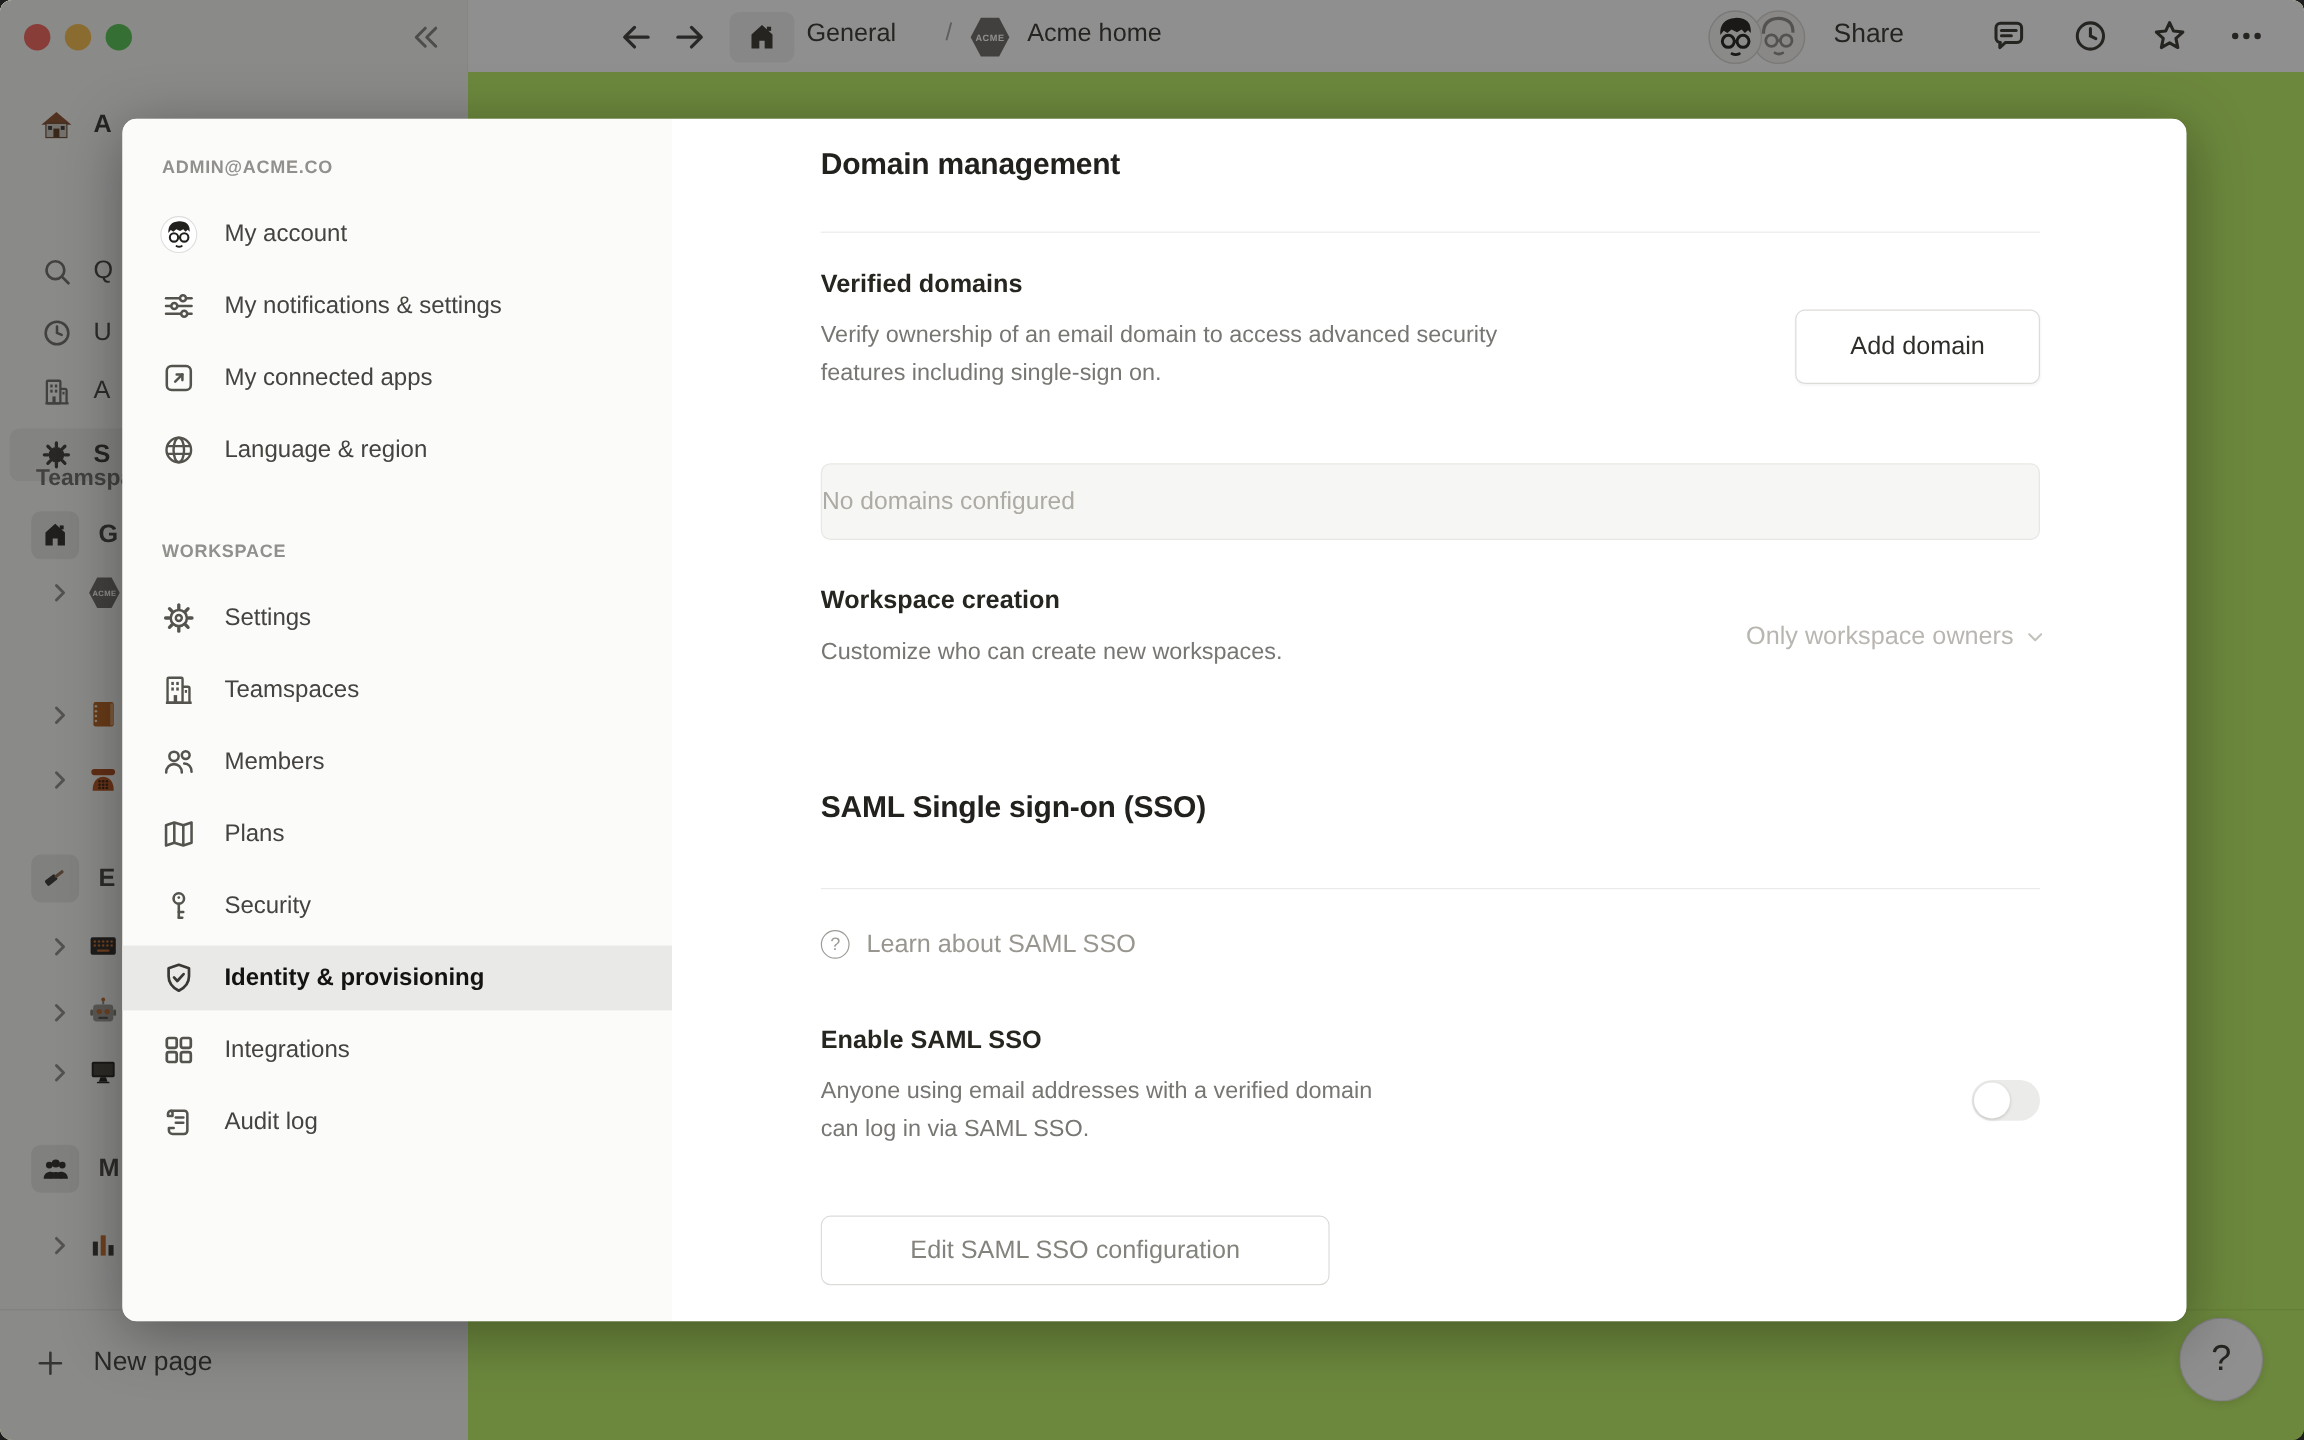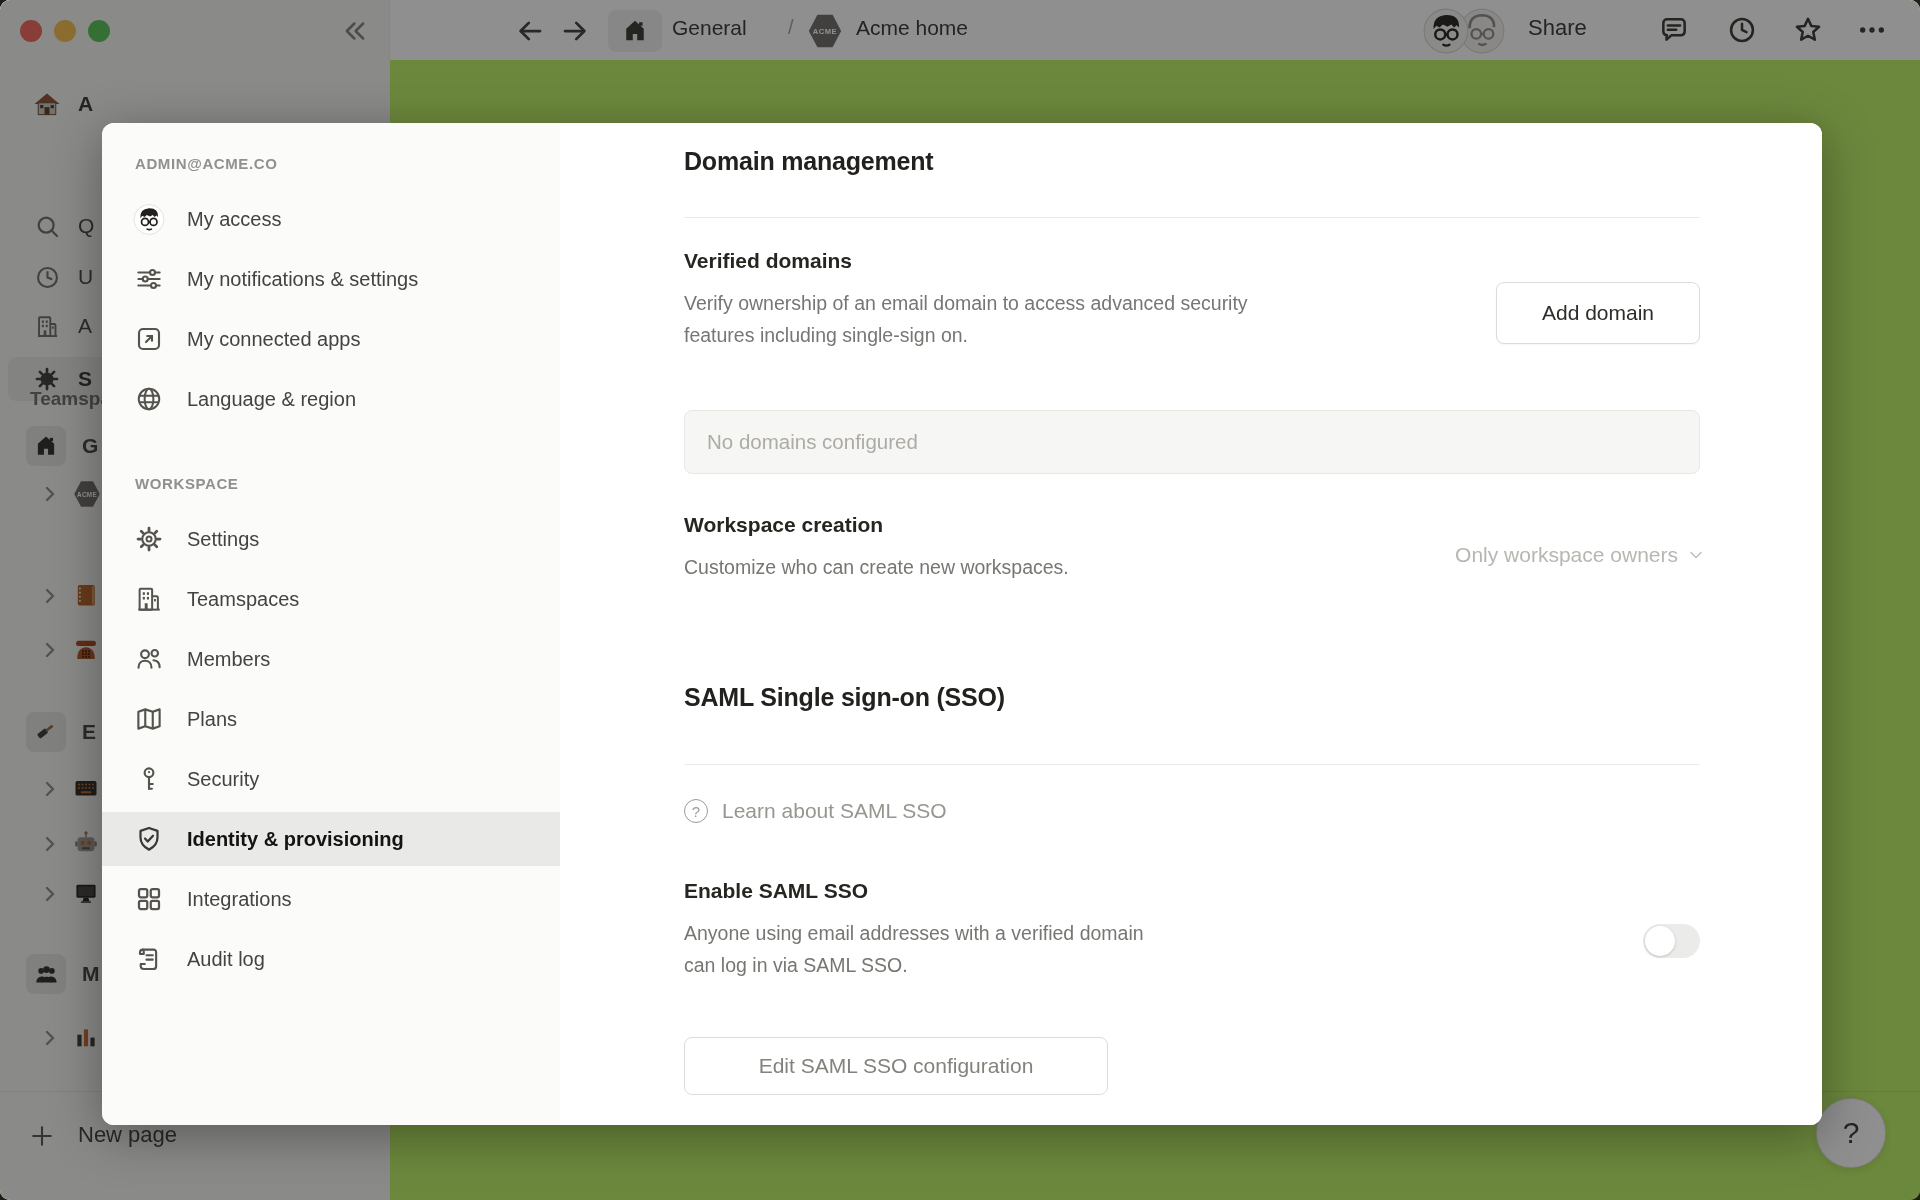--- a/index.html
+++ b/index.html
@@ -40,38 +40,38 @@
   .sidebar-bottom-divider { position:absolute; left:0; top:1091px; width:1920px; height:1px; background:rgba(0,0,0,0.08); }
   .new-page-row { position:absolute; top:1110px; left:0; width:390px; height:54px; }
   .new-page-row .plus { position:absolute; left:28px; top:12px; width:28px; height:28px; color:#55534e; }
   .new-page-row .np-label { position:absolute; left:78px; top:12px; font-size:22px; color:#3f3d38; }
   .help-fab { position:absolute; left:1816px; top:1098px; width:70px; height:70px; border-radius:50%; background:#ffffff; border:1px solid rgba(0,0,0,0.12); box-shadow:0 2px 8px rgba(0,0,0,0.12); display:flex; align-items:center; justify-content:center; font-size:30px; color:#37352f; }
 
   
   .overlay { position:absolute; inset:0; background:rgba(16,16,16,0.47); }
 
   
-  .modal { position:absolute; left:102px; top:99px; width:1720px; height:1002px; background:#ffffff; border-radius:12px; box-shadow:0 10px 50px rgba(0,0,0,0.35); display:flex; overflow:hidden;margin-top:24px; }
+  .modal { position:absolute; left:102px; top:99px; width:1720px; height:1002px; background:#ffffff; border-radius:12px; box-shadow:0 10px 50px rgba(0,0,0,0.35); display:flex; overflow:hidden; }
   .modal-sidebar { width:458px; height:100%; background:#fbfbfa; padding-top:28px; flex-shrink:0; }
   .ms-heading { height:26px; line-height:26px; padding-left:33px; font-size:15px; font-weight:600; letter-spacing:0.6px; color:#91908c; margin-bottom:12px; }
   .ms-heading.second { margin-top:42px; }
   .ms-item { position:relative; height:60px; display:flex; align-items:center; cursor:pointer; }
   .ms-item .hl { position:absolute; left:0; right:0; top:3px; bottom:3px; background:#e9e9e7; }
   .ms-ico { position:relative; margin-left:31px; width:32px; height:32px; display:flex; align-items:center; justify-content:center; color:#55534e; flex-shrink:0; }
   .ms-label { position:relative; margin-left:22px; font-size:20px; color:#45433f; white-space:nowrap; }
   .ms-item.active .ms-label { font-weight:700; color:#141311; }
   .ms-item.active .ms-ico { color:#3a3834; }
 
   .modal-content { position:relative; flex:1; height:100%; background:#ffffff; }
   .mc-title { position:absolute; left:124px; font-size:25px; font-weight:700; color:#22211e; letter-spacing:-0.2px; }
   .divider { position:absolute; left:124px; width:1016px; height:1px; background:rgba(55,53,47,0.1); }
   .sub-heading { position:absolute; left:124px; font-size:21px; font-weight:700; color:#26251f; }
   .desc { position:absolute; left:124px; font-size:19.5px; color:#787672; line-height:32px; }
   .add-domain-btn { position:absolute; left:936px; top:159px; width:204px; height:62px; background:#ffffff; border:1px solid #dedcd9; border-radius:8px; box-shadow:0 1px 2px rgba(0,0,0,0.04); font-size:21px; color:#2f2d29; display:flex; align-items:center; justify-content:center; cursor:pointer; }
-  .empty-field { position:absolute; left:124px; top:287px; width:1016px; height:64px; background:#f6f6f4; border:1px solid #e8e7e4; border-radius:8px; display:flex; align-items:center; padding-left:22px; font-size:20.5px; color:#aeaba5; }
+  .empty-field { position:absolute; left:124px; top:287px; width:1016px; height:64px; background:#f6f6f4; border:1px solid #e8e7e4; border-radius:8px; display:flex; align-items:center; font-size:20.5px; color:#aeaba5; }
   .dropdown { position:absolute; top:414px; right:116px; height:36px; display:flex; align-items:center; gap:8px; cursor:pointer; }
   .dropdown .dd-label { font-size:21px; color:#b9b6b1; }
   .dropdown .dd-chev { width:20px; height:20px; color:#c3c1bc; }
   .learn-row { position:absolute; left:124px; top:676px; display:flex; align-items:center; gap:14px; cursor:pointer; }
   .learn-circle { width:24px; height:24px; border-radius:50%; border:1.6px solid #9d9b96; color:#9d9b96; font-size:15px; display:flex; align-items:center; justify-content:center; }
   .learn-label { font-size:21px; color:#98968f; }
   .toggle { position:absolute; left:1083px; top:801px; width:57px; height:34px; border-radius:17px; background:#ebebe9; cursor:pointer; }
   .toggle .knob { position:absolute; left:2px; top:2px; width:30px; height:30px; border-radius:50%; background:#ffffff; box-shadow:0 1px 3px rgba(0,0,0,0.18); }
   .edit-sso-btn { position:absolute; left:124px; top:914px; width:424px; height:58px; background:#ffffff; border:1px solid #dedcd9; border-radius:8px; font-size:21px; color:#84827c; display:flex; align-items:center; justify-content:center; cursor:pointer; }
   svg { display:block; }
@@ -444,21 +444,21 @@
         <span class="ms-ico">
           <svg viewBox="0 0 24 24" width="33" height="33">
             <circle cx="12" cy="12" r="11.2" fill="#ffffff" stroke="rgba(0,0,0,0.12)" stroke-width="0.7"></circle>
             <path d="M5.5 11 Q5 4.2 12 3.6 Q19.2 3.4 18.8 10.2 L17.6 9 L16.2 10.2 L14.8 8.6 L12.8 9.8 L10.4 8.6 L8.6 10.2 L7 9.2 Z" fill="#23211d"></path>
             <circle cx="9" cy="13.8" r="2.6" fill="none" stroke="#23211d" stroke-width="1.3"></circle>
             <circle cx="15.4" cy="13.8" r="2.6" fill="none" stroke="#23211d" stroke-width="1.3"></circle>
             <line x1="11.6" y1="13.8" x2="12.8" y2="13.8" stroke="#23211d" stroke-width="1.3"></line>
             <path d="M10.6 19.2 Q12.2 20 13.8 19.2" fill="none" stroke="#23211d" stroke-width="1.2" stroke-linecap="round"></path>
           </svg>
         </span>
-        <span class="ms-label">My access</span>
+        <span class="ms-label">My account</span>
       </div>
 
       <div class="ms-item">
         <span class="ms-ico">
           <svg viewBox="0 0 24 24" width="30" height="30" fill="none" stroke="currentColor" stroke-width="1.7" stroke-linecap="round">
               <line x1="3.5" y1="6.8" x2="20.5" y2="6.8"></line>
               <line x1="3.5" y1="12" x2="20.5" y2="12"></line>
               <line x1="3.5" y1="17.2" x2="20.5" y2="17.2"></line>
               <circle cx="14.8" cy="6.8" r="2" fill="#fbfbfa"></circle>
               <circle cx="9" cy="12" r="2" fill="#fbfbfa"></circle>

